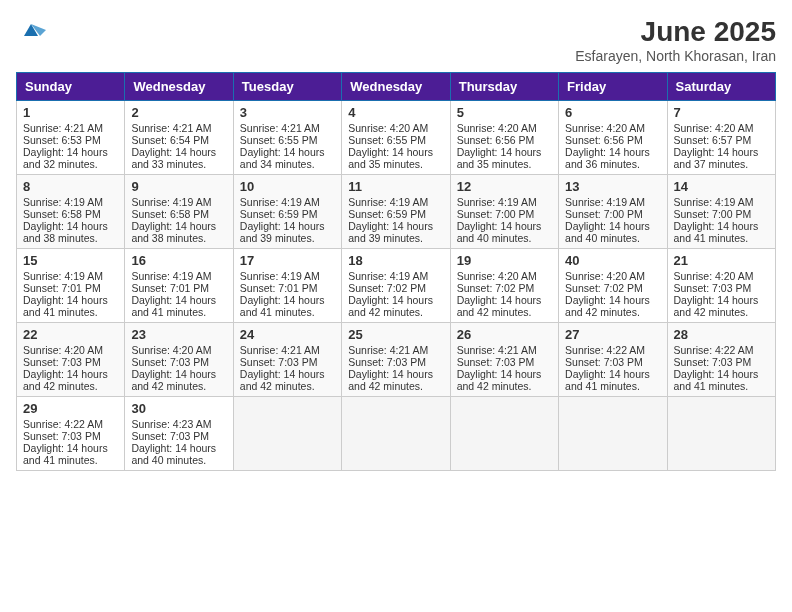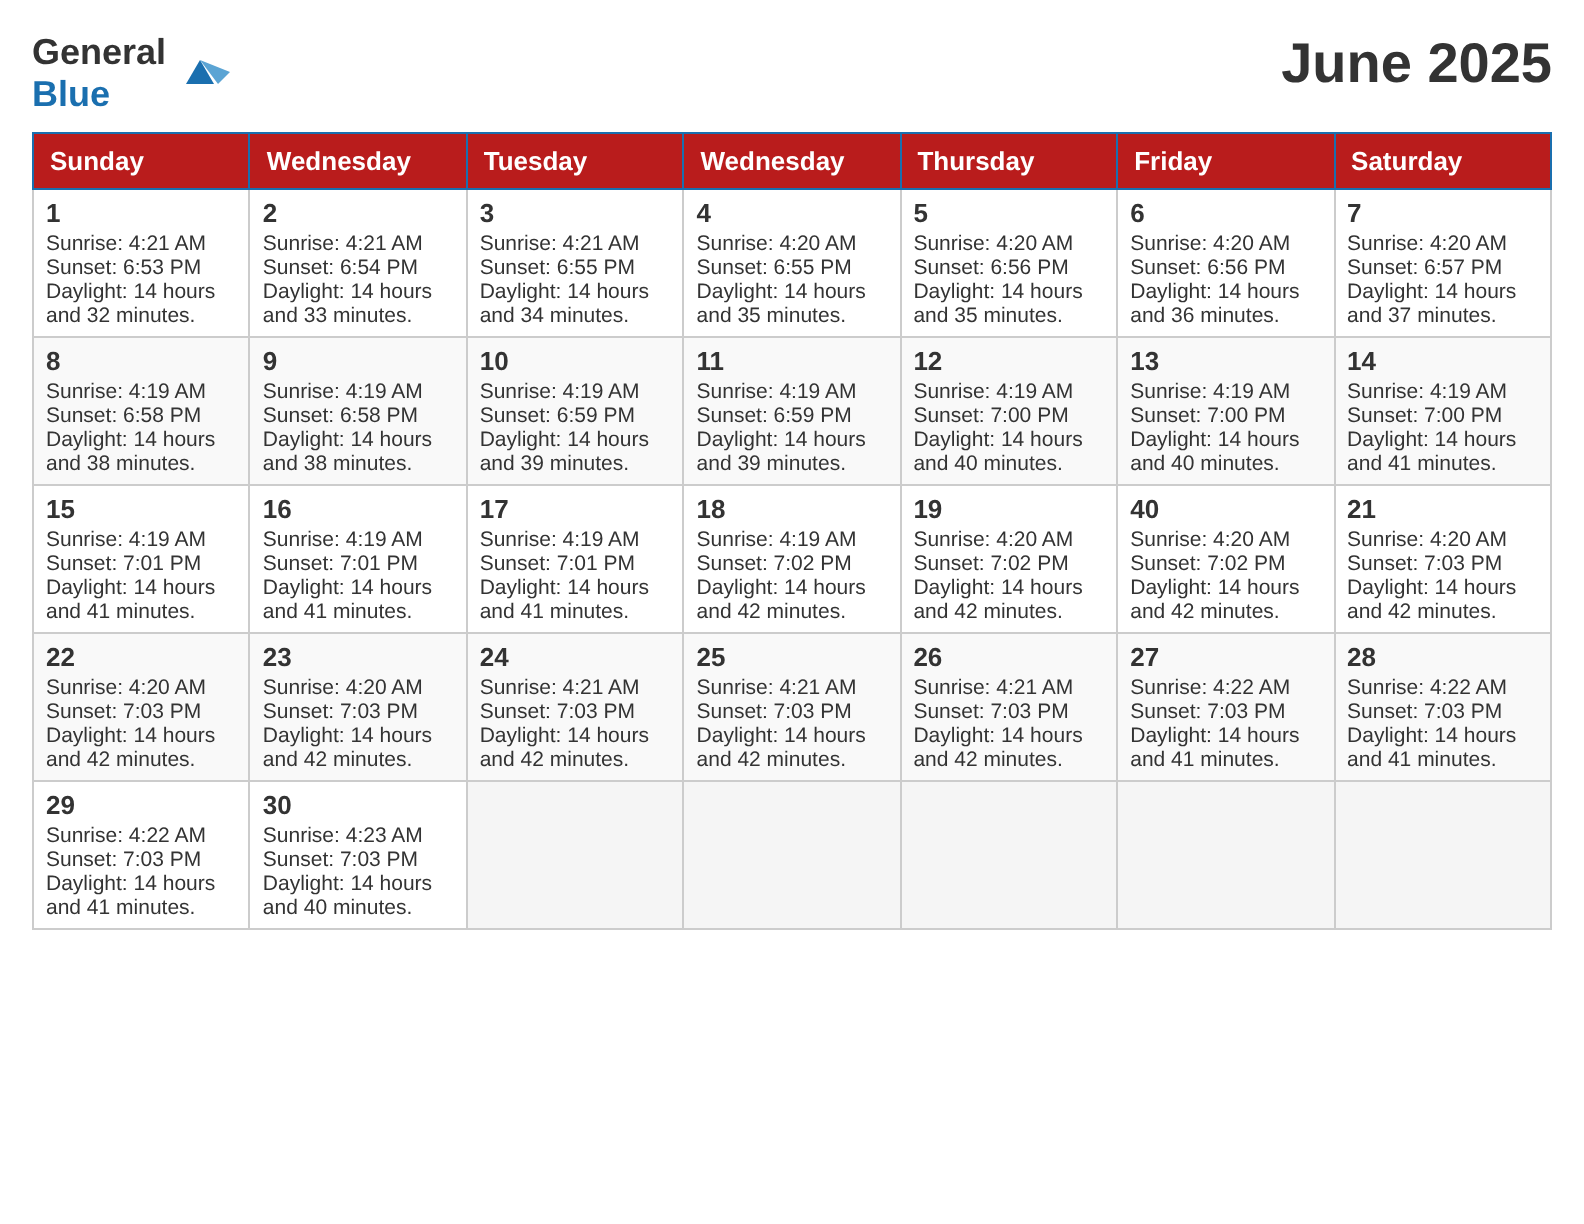--- a/index.html
+++ b/index.html
@@ -31,21 +31,21 @@
     .location-title {
       font-size: 14px;
       color: #555;
     }
     .calendar {
       width: 100%;
       border-collapse: collapse;
       border: 1px solid #ccc;
     }
     .calendar th {
-      background-color: #b91c1c;
+      background-color: #4c1d95;
       color: #fff;
       font-size: 13px;
       font-weight: bold;
       padding: 6px 8px;
       border: 1px solid #1a6faf;
       text-align: left;
     }
     .calendar td {
       border: 1px solid #ccc;
       vertical-align: top;
@@ -69,33 +69,30 @@
       background: #f5f5f5 !important;
     }
   </style>
 </head>
 <body>
 
 <div class="header-area">
   <div class="logo">
     <div>
       <div style="display:flex;align-items:center;gap:2px;">
-        <div>
-          <span style="font-size:18px;font-weight:bold;color:#333;">General</span><br>
-          <span style="font-size:18px;font-weight:bold;color:#1a6faf;">Blue</span>
-        </div>
         <svg width="30" height="30" viewBox="0 0 30 30">
           <polygon points="8,20 15,8 22,20" fill="#1a6faf"></polygon>
           <polygon points="15,8 24,20 30,14" fill="#5ba4d4"></polygon>
         </svg>
       </div>
     </div>
   </div>
   <div class="title-area">
     <div class="month-title">June 2025</div>
+    <div class="location-title">Esfarayen, North Khorasan, Iran</div>
   </div>
 </div>
 
 <table class="calendar">
   <thead>
     <tr id="weekday-header">
     <th>Sunday</th>
         <th>Wednesday</th>
         <th>Tuesday</th>
         <th>Wednesday</th>

